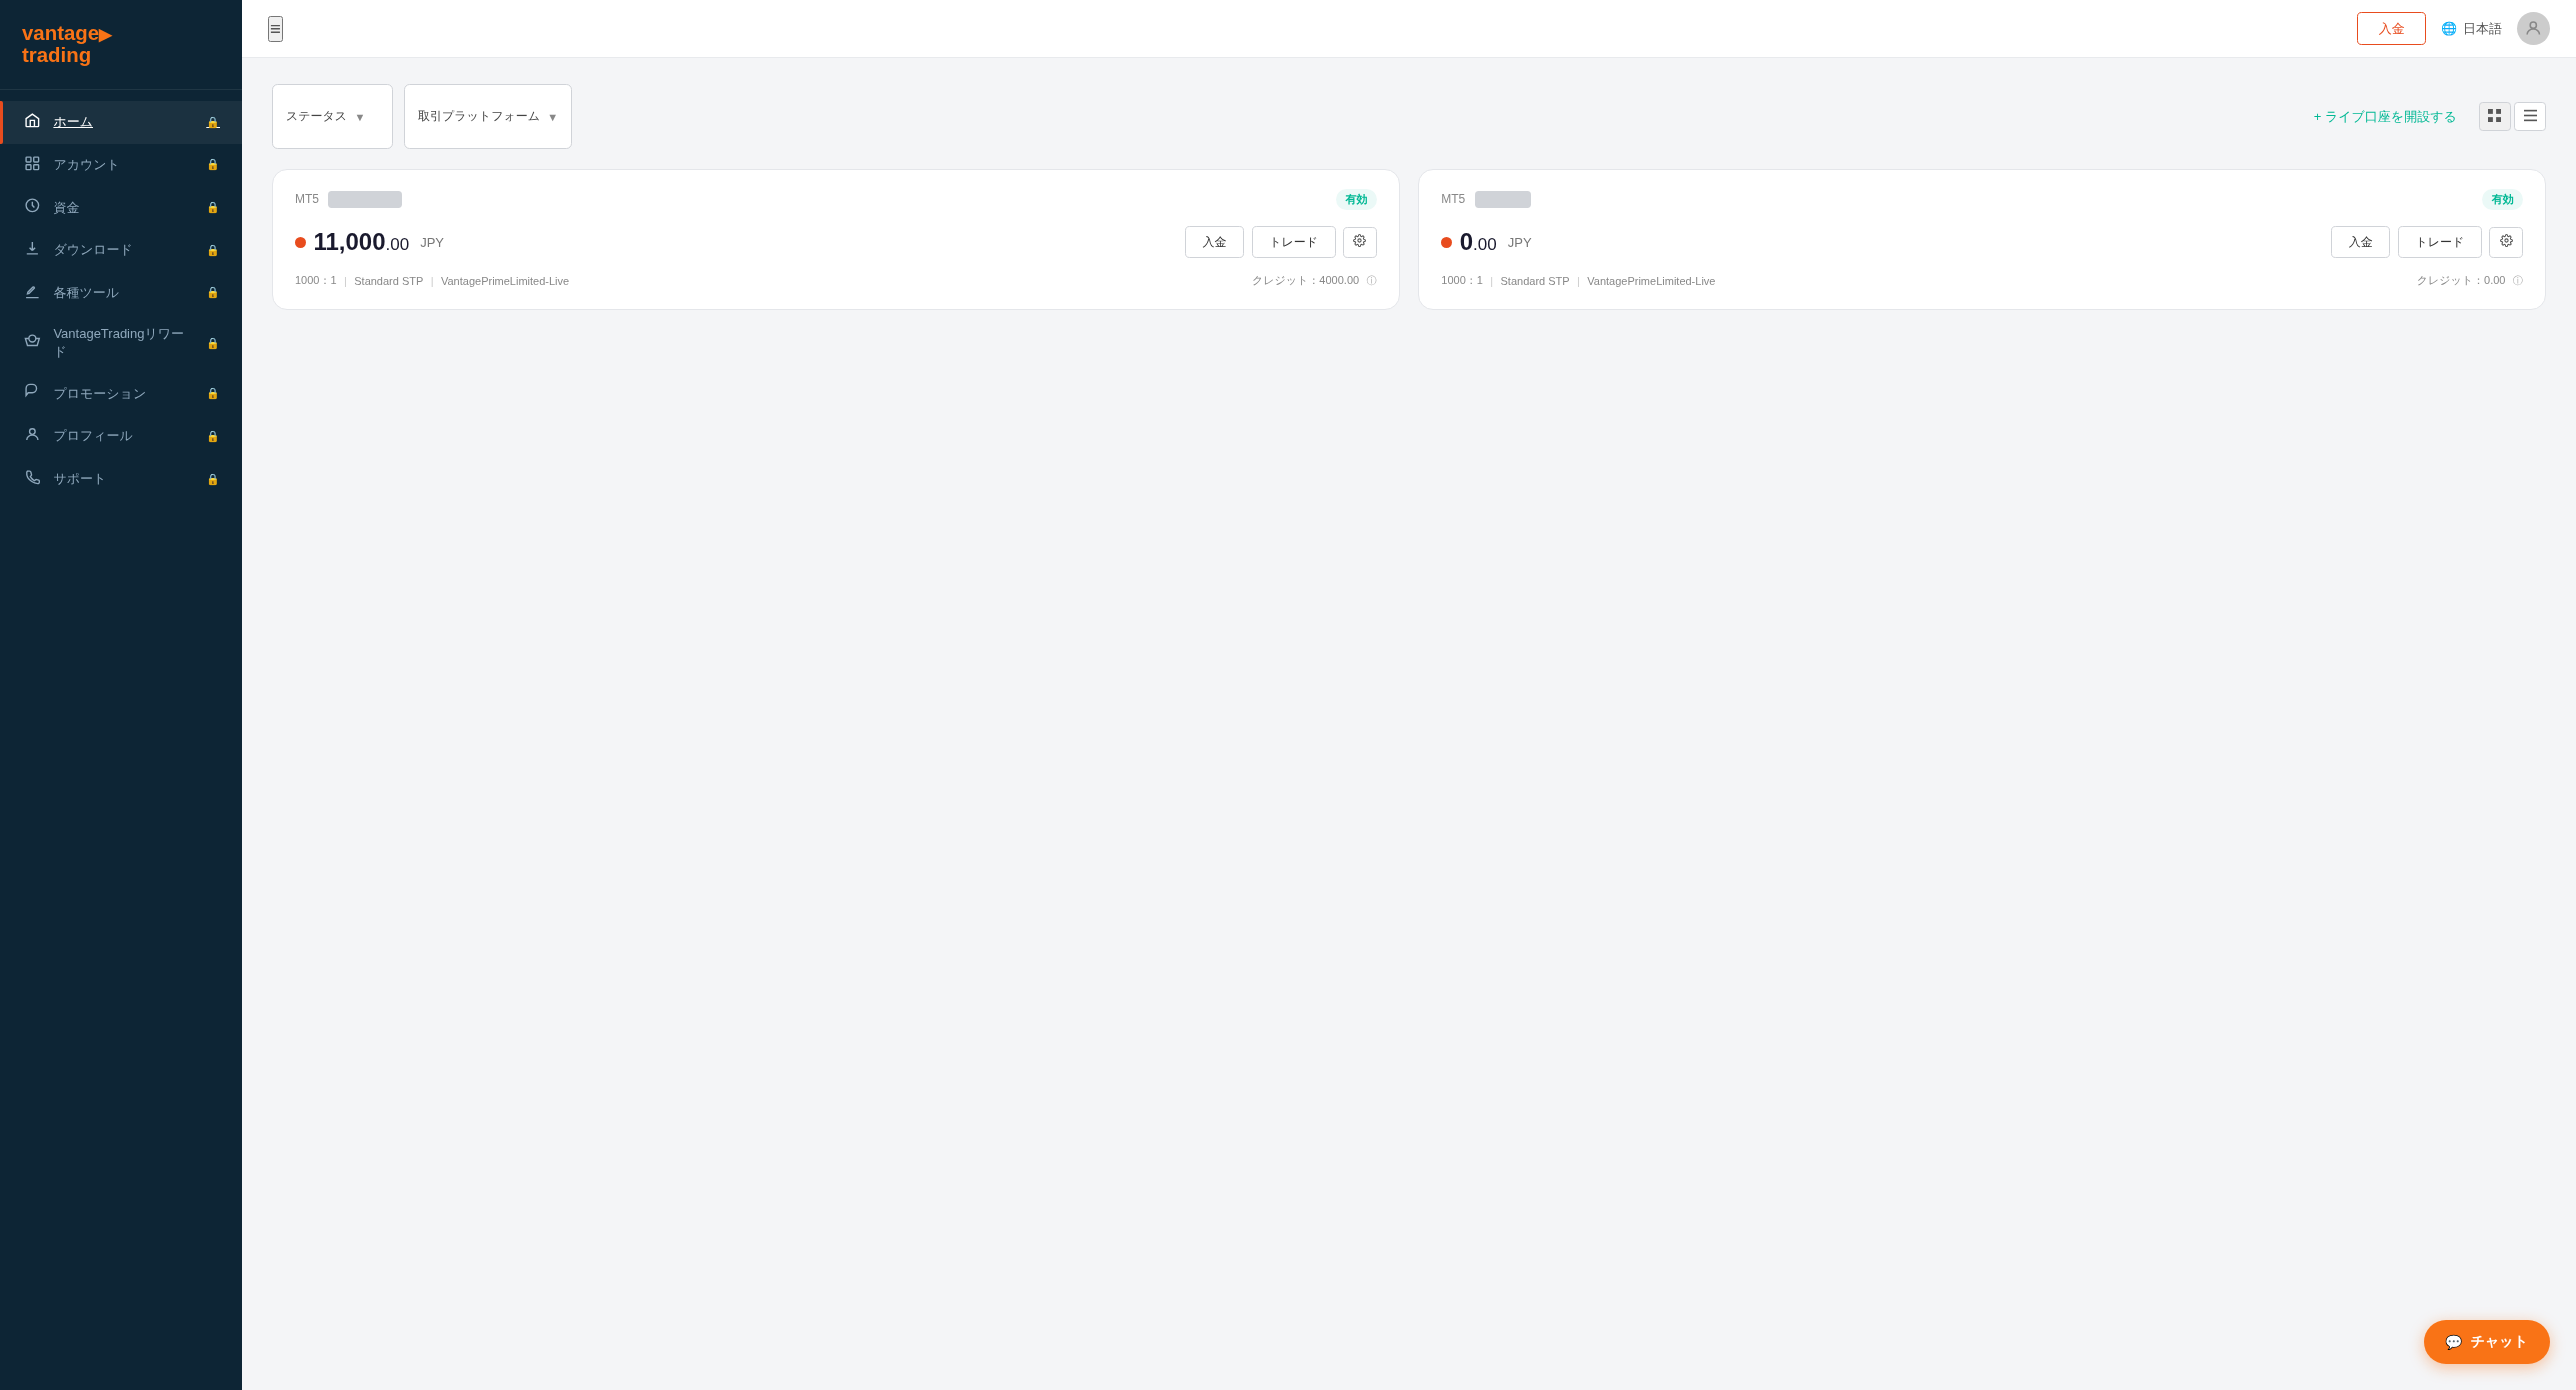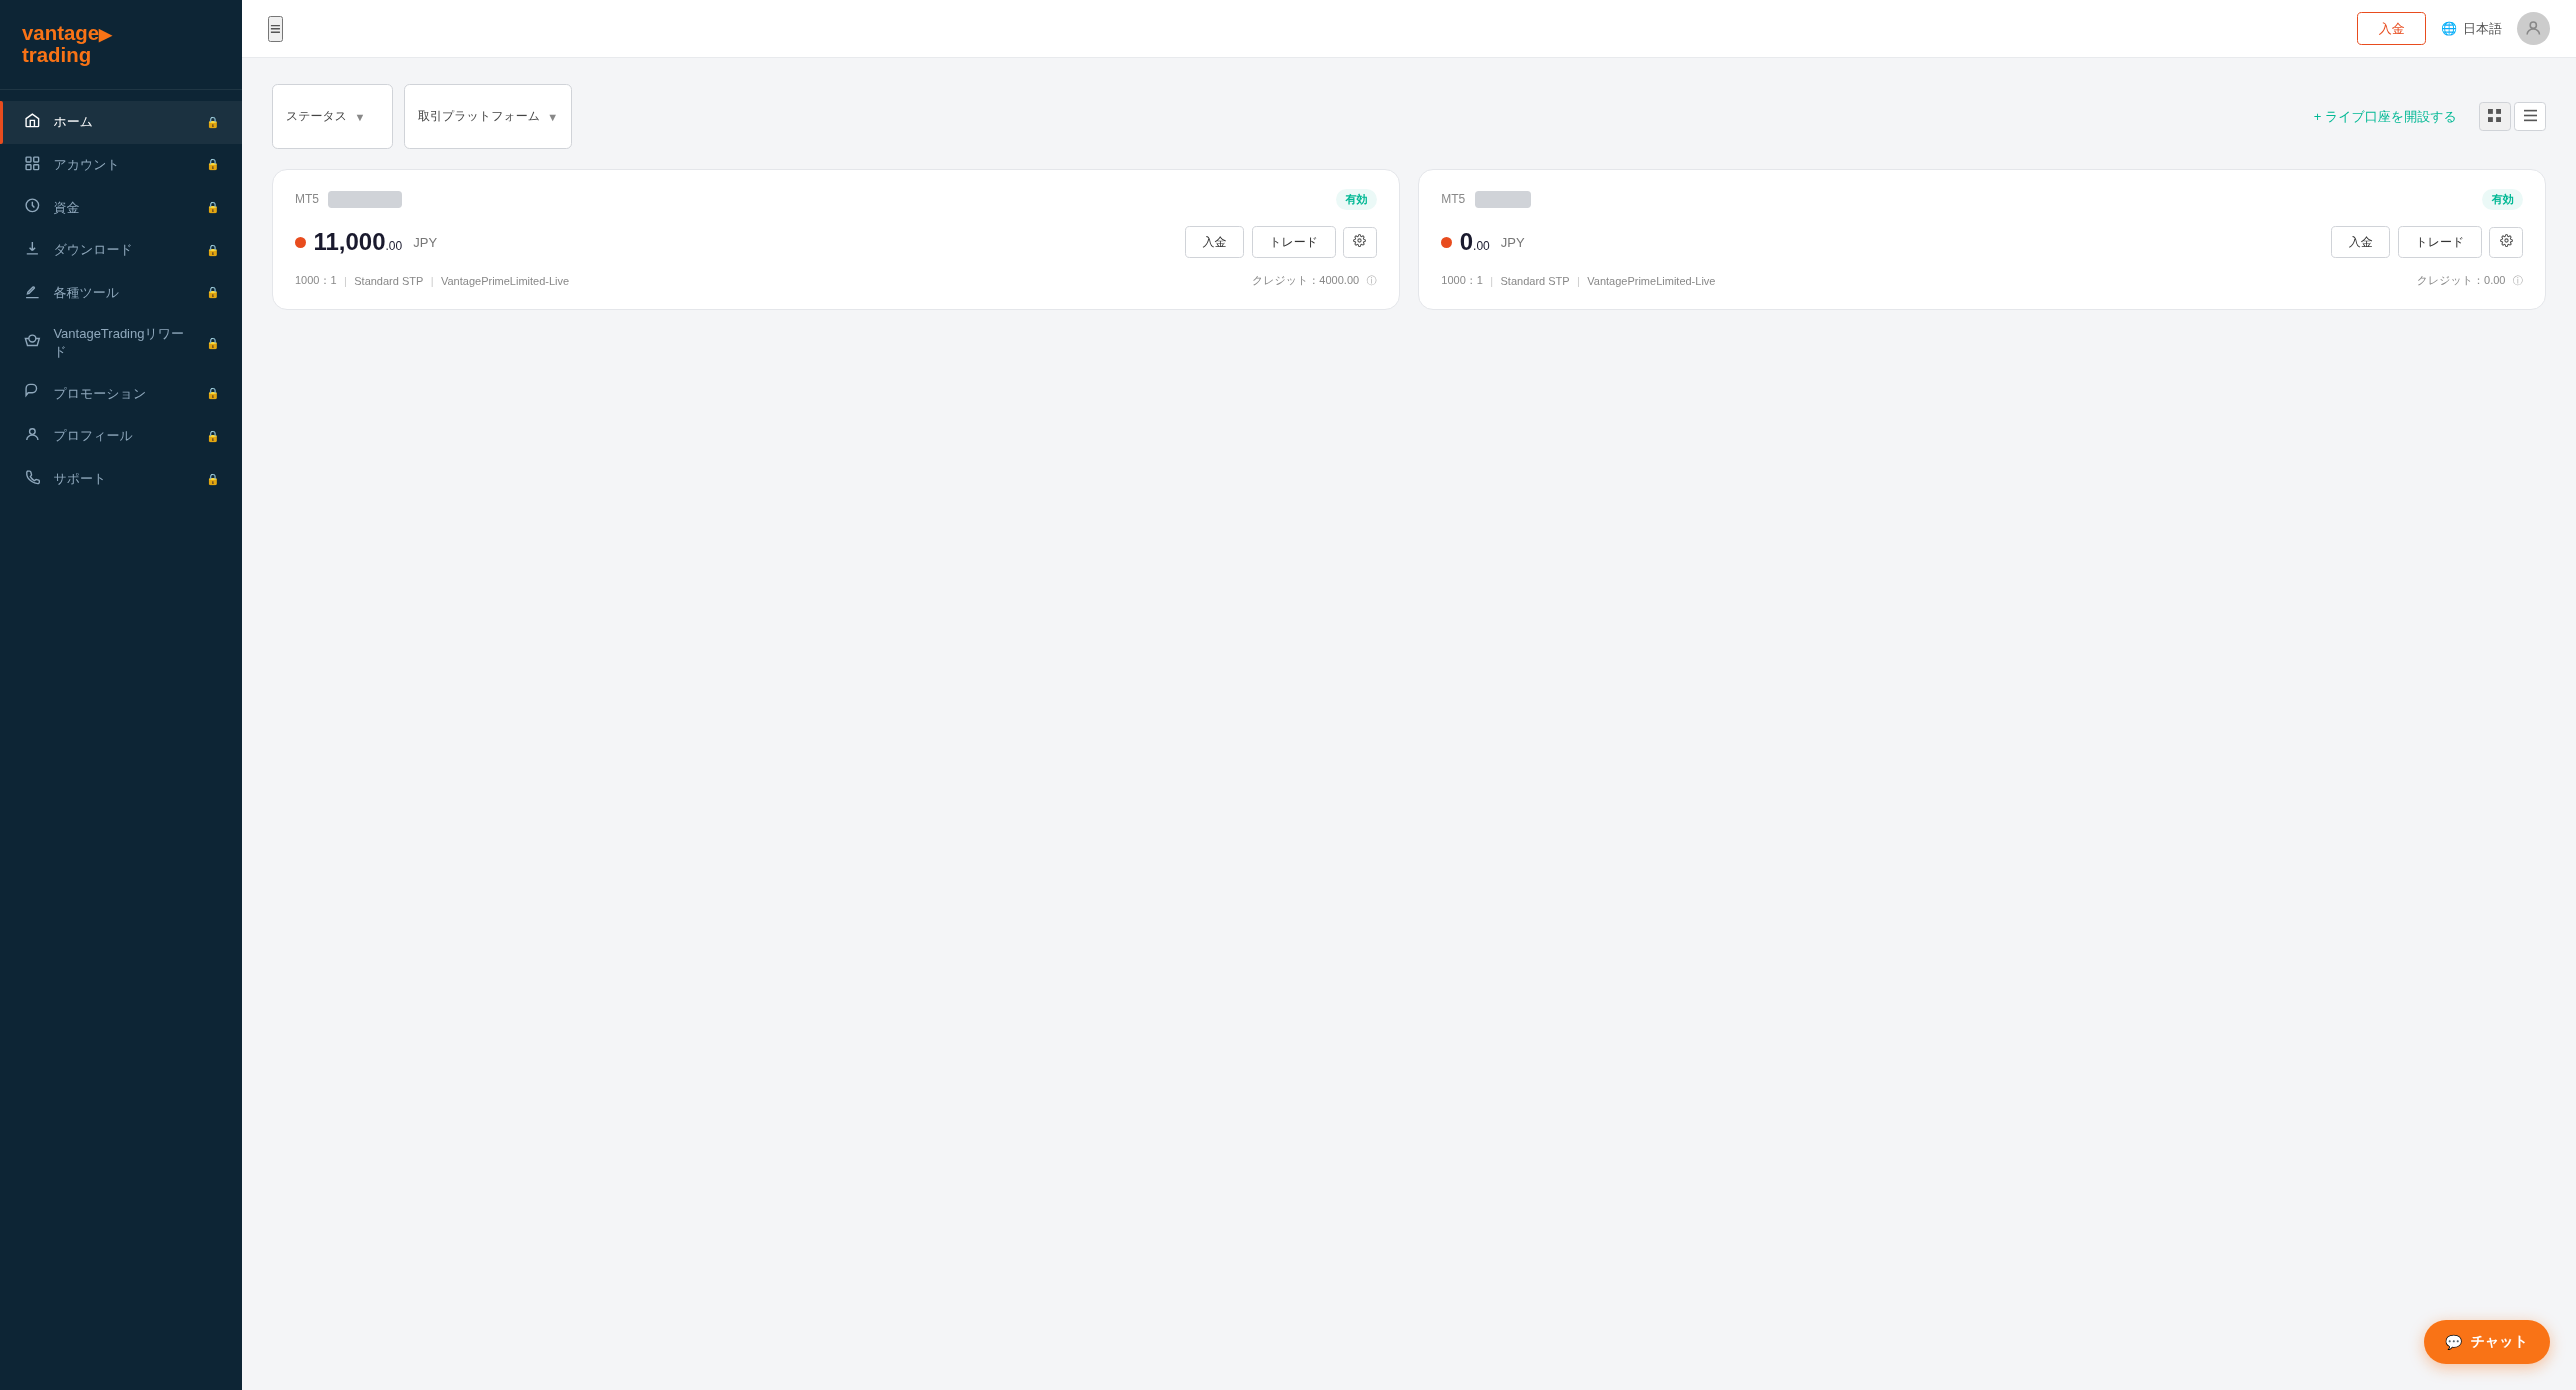--- a/index.html
+++ b/index.html
@@ -33,21 +33,21 @@
       display: flex;
       align-items: center;
       padding: 11px 22px;
       color: #8fa8bc;
       cursor: pointer;
       font-size: 13px;
       gap: 11px;
       position: relative;
       transition: background 0.2s;
     }
-    .nav-item.active { color: #fff; background: rgba(255,255,255,0.06); }
+    .nav-item.active { color: #fff; background: rgba(255,255,255,0.06); text-decoration: underline; }
     .nav-item.active::before {
       content: '';
       position: absolute;
       left: 0; top: 0; bottom: 0;
       width: 2.8px;
       background: #e84c1e;
       border-radius: 0 1.9px 1.9px 0;
     }
     .nav-icon { font-size: 16px; width: 20.4px; text-align: center; flex-shrink: 0; }
     .nav-label { flex: 1; }
@@ -237,21 +237,21 @@
       border-radius: 50%;
       background: #e84c1e;
       flex-shrink: 0;
     }
     .balance-amount {
       font-size: 24px;
       font-weight: 700;
       color: #1a1a2e;
     }
     .balance-amount .cents {
-      font-size: 12px;
+      font-size: 17px;
       font-weight: 400;
     }
     .balance-currency {
       font-size: 13px;
       color: #777;
       margin-left: 3.7px;
     }
     .card-actions {
       display: flex;
       align-items: center;

